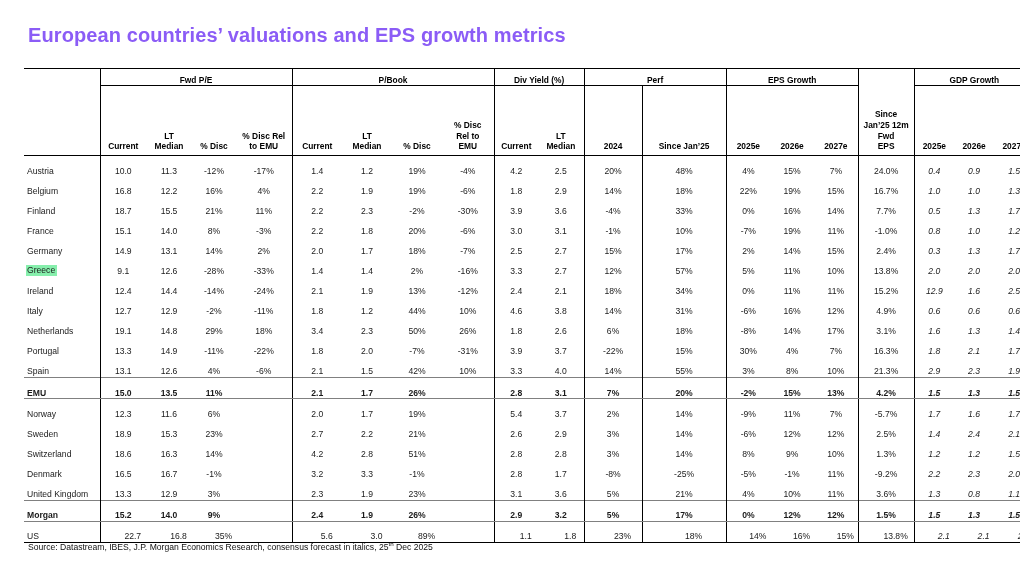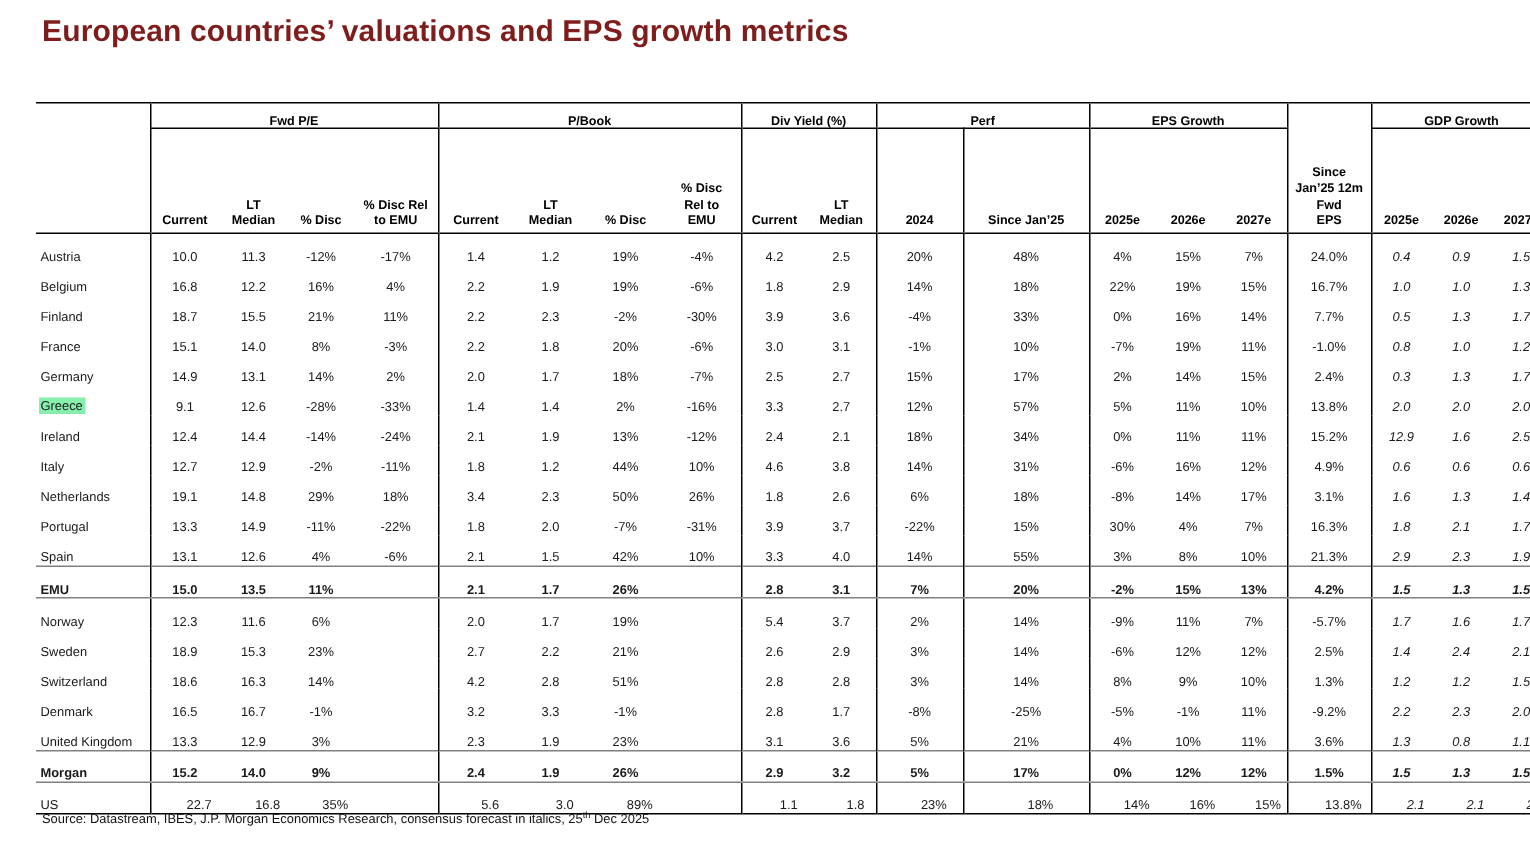--- a/index.html
+++ b/index.html
@@ -7,24 +7,24 @@
     width:1020px;height:575px;
     background:#ffffff;
     font-family:"Liberation Sans", sans-serif;
     color:#000;
     overflow:hidden;
   }
   .page{position:relative;width:1020px;height:575px;}
 
   .page-title{
     position:absolute;
-    left:28px;top:10px;
+    left:28px;top:24px;
     font-size:20px;
     font-weight:bold;
-    color:#7f1d1d;
+    color:#8b5cf6;
     letter-spacing:.1px;
     white-space:nowrap;
     text-align:center;
   }
 
   .table-wrap{
     position:absolute;
     left:24px;top:68px;
     width:968px;
   }

